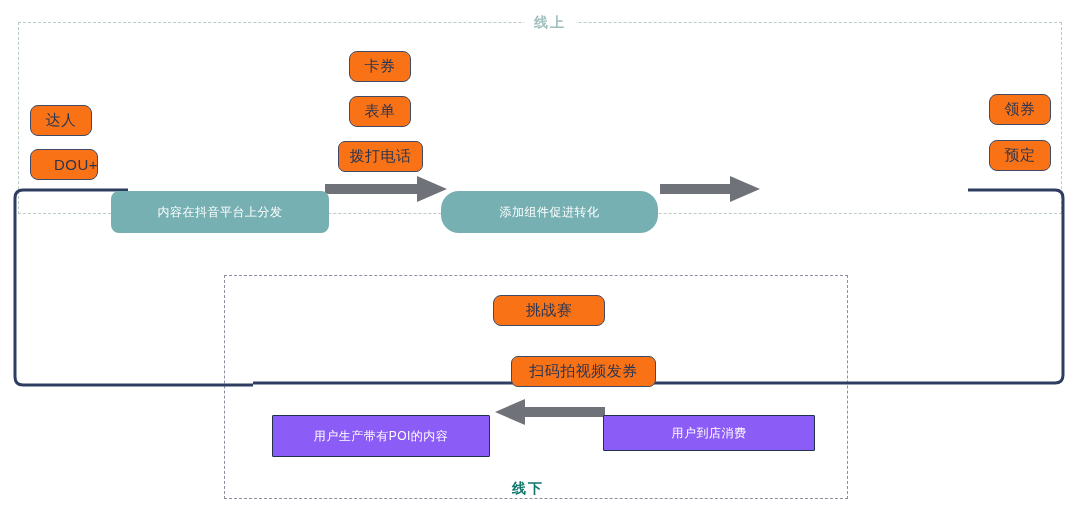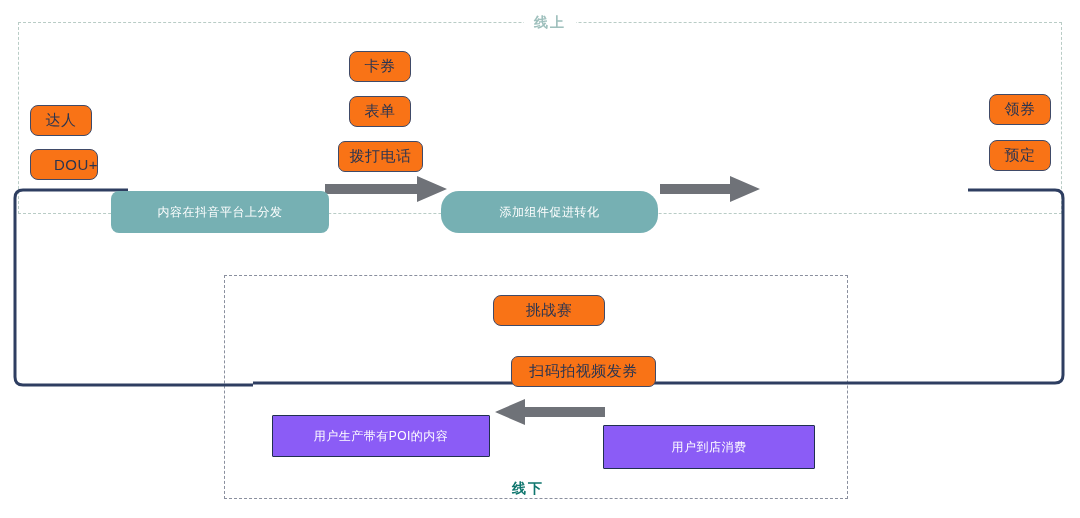--- a/index.html
+++ b/index.html
@@ -142,21 +142,21 @@
 
   <svg class="arrow" style="left:495px; top:399px; width:110px; height:26px;" viewBox="0 0 110 26">
     <polygon points="110,8 30,8 30,0 0,13 30,26 30,18 110,18" fill="#6f7278"></polygon>
   </svg>
 
   <div class="pbox pbox-teal" style="left:111px; top:167px; width:218px; height:42px;">内容在抖音平台上分发</div>
 
   <div class="pbox pbox-teal" style="left:441px; top:167px; width:217px; height:42px;border-radius:18px;">添加组件促进转化</div>
 
 
-  <div class="pbox pbox-navy" style="left:603px; top:401px; width:212px; height:44px;">用户到店消费</div>
+  <div class="pbox pbox-navy" style="left:603px; top:391px; width:212px; height:36px;">用户到店消费</div>
 
   <div class="pbox pbox-navy" style="left:272px; top:391px; width:218px; height:42px;">用户生产带有POI的内容</div>
 
   <div class="chip" style="left:30px; top:105px; width:62px;">达人</div>
   <div class="chip" style="left:30px; top:149px; width:68px;padding-left:24px;">DOU+</div>
 
   <div class="chip" style="left:349px; top:51px; width:62px;">卡券</div>
   <div class="chip" style="left:349px; top:96px; width:62px;">表单</div>
   <div class="chip chip-wide" style="left:338px; top:141px; width:85px;">拨打电话</div>
 

